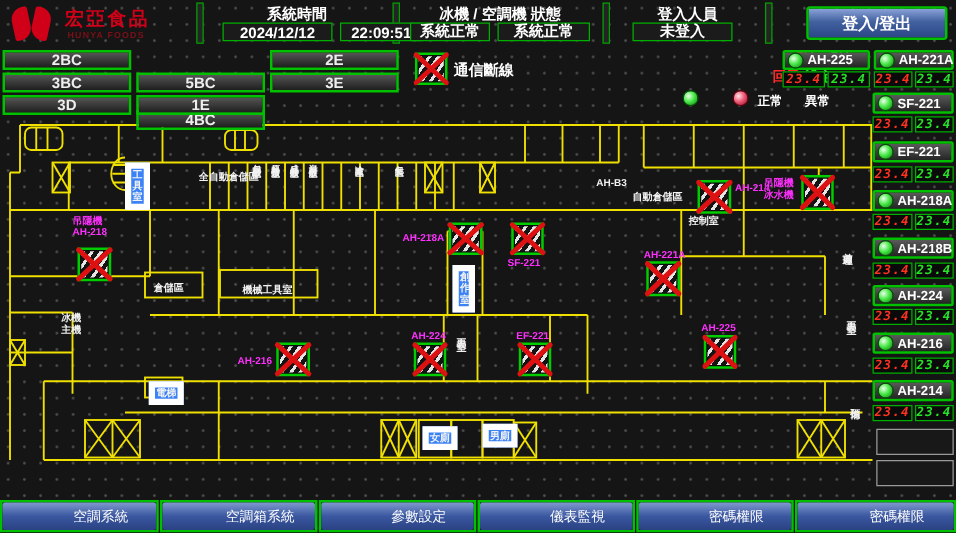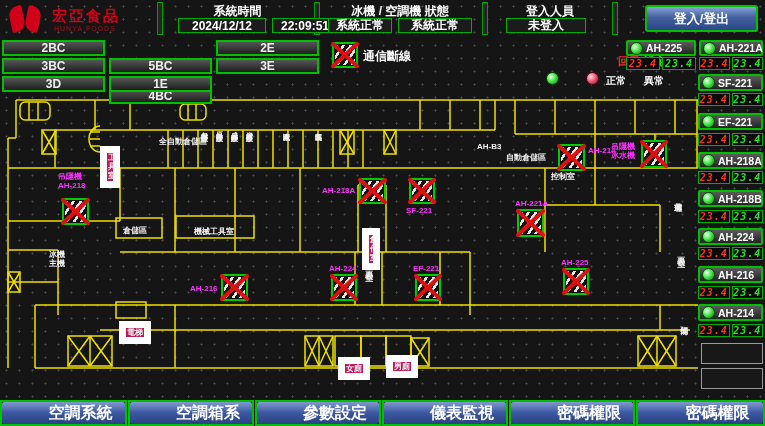--- a/index.html
+++ b/index.html
@@ -48,27 +48,27 @@
   .vals{display:flex;gap:2px;}
   .val{flex:1;background:#0a0a0a;border:1px solid #00b000;
     font-family:"DejaVu Sans Mono","Liberation Mono",monospace;font-style:italic;
     font-weight:bold;font-size:10px;line-height:11px;text-align:center;letter-spacing:1px;}
   .val.pv{color:#ff3222;} .val.sv{color:#28e228;}
   .empty-box{border:1px solid #9a9a9a;background:#181818;}
   
   #map-walls{position:absolute;left:0;top:90px;z-index:1;}
   .mlabel{color:#ff30ff;font-size:8px;font-weight:bold;line-height:1.15;z-index:3;}
   .rlabel{color:#f2f2f2;font-size:8px;font-weight:bold;line-height:1.15;z-index:2;padding:0 1px;}
-  .boxed{background:#be185d;border:7px solid #ffffff;margin-top:16px;}
+  .boxed{background:#3b82f6;border:5px solid #ffffff;}
   .vlabel{writing-mode:vertical-rl;text-orientation:upright;letter-spacing:1px;}
   .map-equip{z-index:3;cursor:pointer;}
   
   .nav-cell{background:#101010;border:2px solid #00c000;display:flex;align-items:center;justify-content:center;}
   .nav-btn{width:100%;height:100%;background:linear-gradient(#8099ce,#3a57a0 50%,#2b4283);
-    border:none;border-radius:2px;color:#fff;font-weight:bold;font-size:16px;cursor:pointer;
+    border:none;border-radius:2px;color:#fff;font-weight:normal;font-size:11px;cursor:pointer;
     font-family:inherit;padding-left:40px;}
   .z1{z-index:1}.z2{z-index:2}
 </style>
 </head>
 <body>
 
 <div id="dots"></div>
 
 <div class="abs z2" id="logo" style="left:4px;top:2px;width:150px;height:34px;">
   <span class="abs" id="logo-mark" style="left:2px;top:1px;width:40px;height:32px;">

